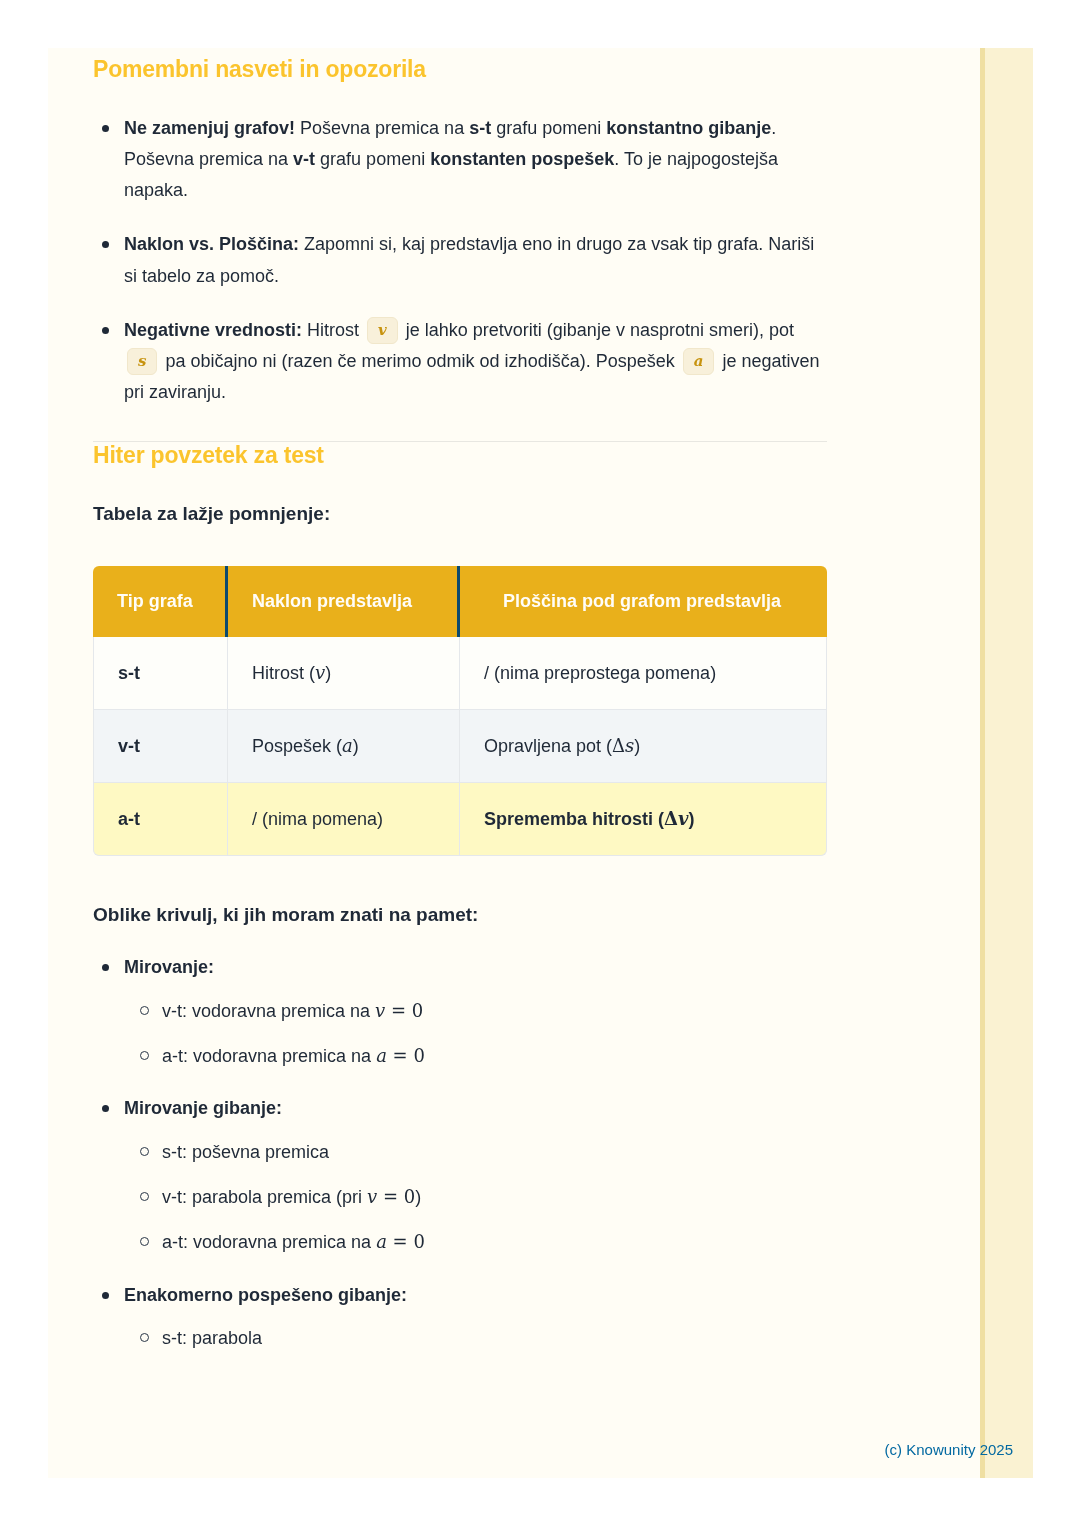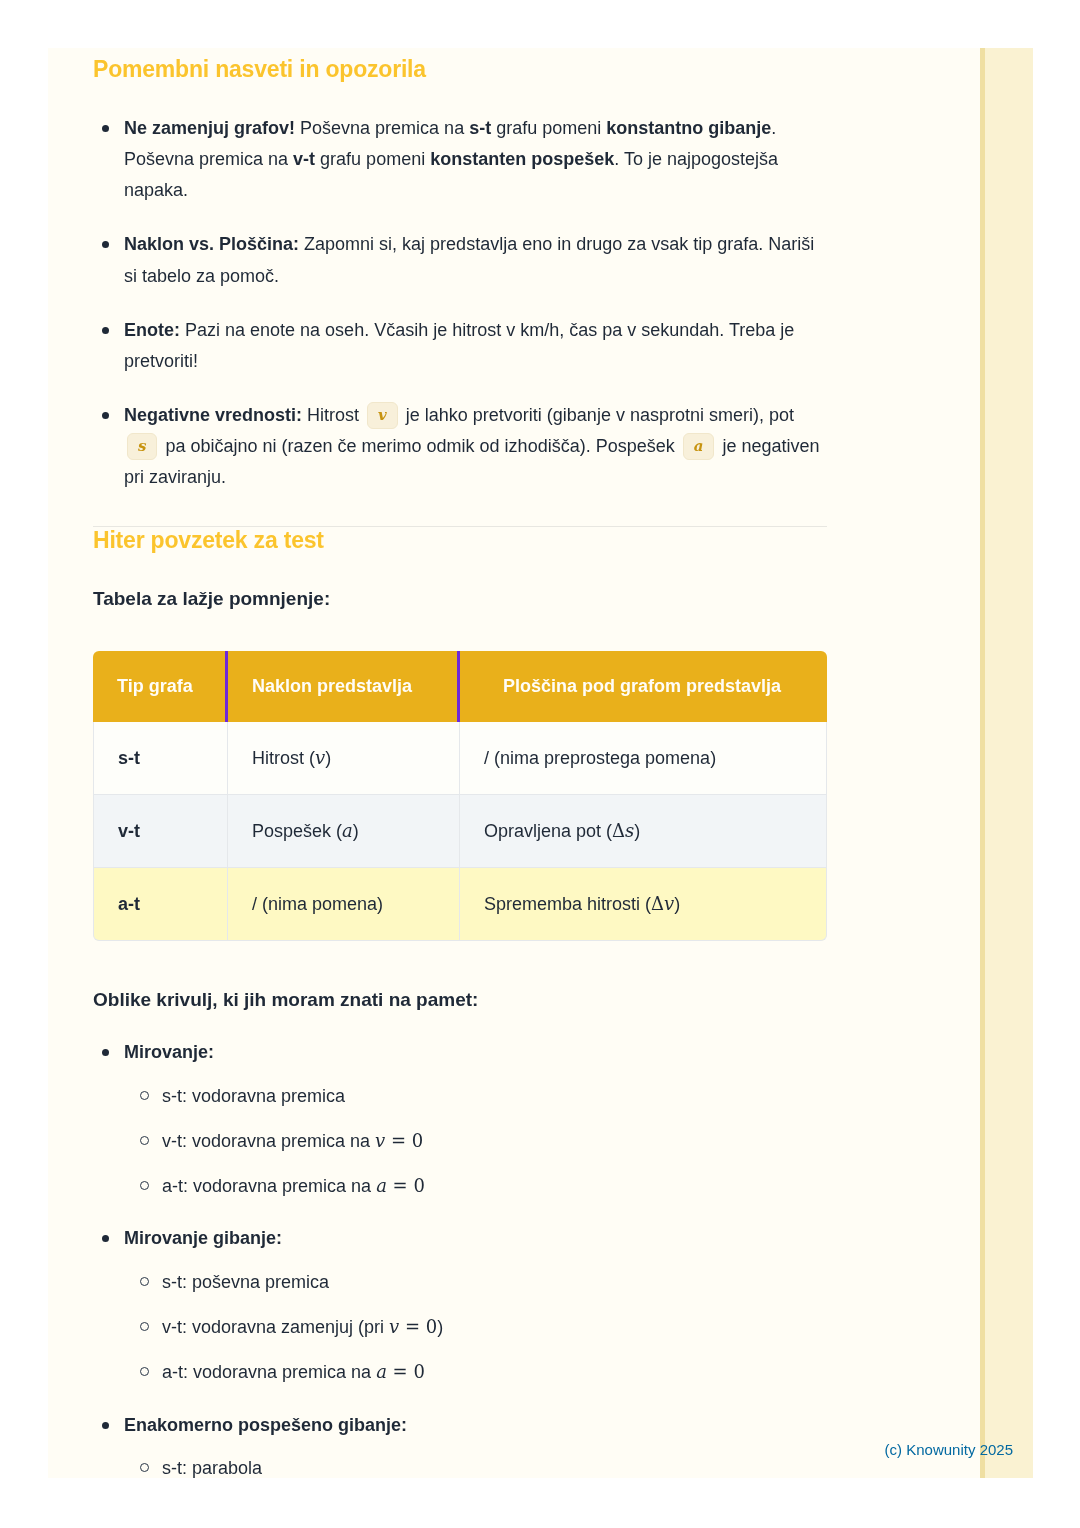--- a/index.html
+++ b/index.html
@@ -74,37 +74,37 @@
     border-spacing: 0;
     font-size: 18px;
     color: #1F2937;
   }
   .summary-table thead th {
     background: #E9B01B;
     color: #FFFDF8;
     font-weight: 600;
     text-align: left;
     padding: 25px 16px 25px 24px;
-    border-right: 3px solid #6d28d9;
+    border-right: 3px solid #0c4a6e;
     font-size: 18px;
   }
   .summary-table thead th:last-child { border-right: none; padding-left: 43px; }
   .summary-table thead th:first-child { border-top-left-radius: 6px; }
   .summary-table thead th:last-child { border-top-right-radius: 6px; }
   .summary-table tbody td {
     padding: 25px 16px 25px 24px;
     background: #FEFEFA;
     border-bottom: 1px solid #E5E8EB;
     border-right: 1px solid #E5E8EB;
   }
   .summary-table tbody td:first-child { border-left: 1px solid #E5E8EB; font-weight: 700; }
   .summary-table tbody tr:nth-child(2) td { background: #F2F5F7; }
   .summary-table tbody tr:nth-child(3) td { background: #fef9c3; }
   .summary-table tbody tr:last-child td:first-child { border-bottom-left-radius: 6px; }
-  .summary-table tbody tr:last-child td:last-child { border-bottom-right-radius: 6px; }
+  .summary-table tbody tr:last-child td:last-child { border-bottom-right-radius: 6px; font-weight: bold; }
 
   .shapes-label { margin-top: 48px; }
 
   .shapes { list-style: none; margin: 27px 0 0 0; }
   .shapes > li {
     position: relative;
     padding-left: 31px;
     margin-bottom: 24px;
     font-size: 18px;
     line-height: 1.6;
@@ -170,21 +170,20 @@
 <div class="page">
   <div class="accent-strip"></div>
 
   <div class="content">
 
     <h2 class="section-title">Pomembni nasveti in opozorila</h2>
 
     <ul class="tips">
       <li><span class="seg-b">Ne zamenjuj grafov!</span><span> Poševna premica na </span><span class="seg-b">s-t</span><span> grafu pomeni </span><span class="seg-b">konstantno gibanje</span><span>. Poševna premica na </span><span class="seg-b">v-t</span><span> grafu pomeni </span><span class="seg-b">konstanten pospešek</span><span>. To je najpogostejša napaka.</span></li>
       <li><span class="seg-b">Naklon vs. Ploščina:</span><span> Zapomni si, kaj predstavlja eno in drugo za vsak tip grafa. Nariši si tabelo za pomoč.</span></li>
-      <li><span class="seg-b">Enote:</span><span> Pazi na enote na oseh. Včasih je hitrost v km/h, čas pa v sekundah. Treba je pretvoriti!</span></li>
       <li><span class="seg-b">Negativne vrednosti:</span><span> Hitrost </span><span class="seg-badge">v</span><span> je lahko pretvoriti (gibanje v nasprotni smeri), pot </span><span class="seg-badge">s</span><span> pa običajno ni (razen če merimo odmik od izhodišča). Pospešek </span><span class="seg-badge">a</span><span> je negativen pri zaviranju.</span></li>
     </ul>
 
     <hr class="divider">
 
     <h2 class="section-title section-2-title">Hiter povzetek za test</h2>
 
     <div class="intro-label">Tabela za lažje pomnjenje:</div>
 
     <table class="summary-table">
@@ -218,30 +217,29 @@
         </tr>
       </tbody>
     </table>
 
     <div class="intro-label shapes-label">Oblike krivulj, ki jih moram znati na pamet:</div>
 
     <ul class="shapes">
       <li>
         <span><span class="seg-b">Mirovanje:</span></span>
         <ul class="sub">
-          <li><span>s-t: vodoravna premica</span></li>
           <li><span>v-t: vodoravna premica na </span><span class="seg-m">v</span><span class="seg-mu"> = 0</span></li>
           <li><span>a-t: vodoravna premica na </span><span class="seg-m">a</span><span class="seg-mu"> = 0</span></li>
         </ul>
       </li>
       <li>
         <span><span class="seg-b">Mirovanje gibanje:</span></span>
         <ul class="sub">
           <li><span>s-t: poševna premica</span></li>
-          <li><span>v-t: vodoravna zamenjuj (pri </span><span class="seg-m">v</span><span class="seg-mu"> = 0</span><span>)</span></li>
+          <li><span>v-t: parabola premica (pri </span><span class="seg-m">v</span><span class="seg-mu"> = 0</span><span>)</span></li>
           <li><span>a-t: vodoravna premica na </span><span class="seg-m">a</span><span class="seg-mu"> = 0</span></li>
         </ul>
       </li>
       <li>
         <span><span class="seg-b">Enakomerno pospešeno gibanje:</span></span>
         <ul class="sub">
           <li><span>s-t: parabola</span></li>
         </ul>
       </li>
     </ul>

